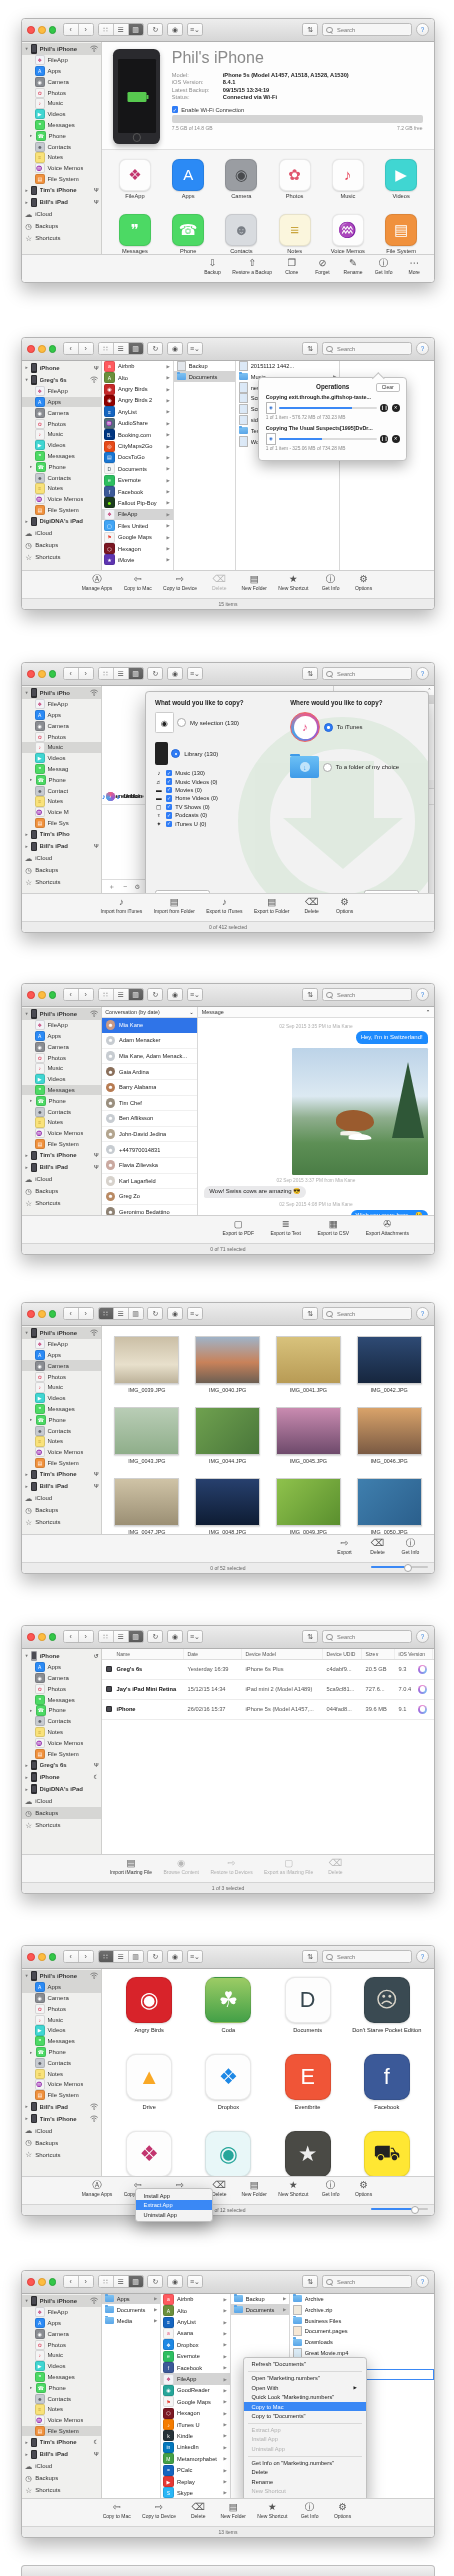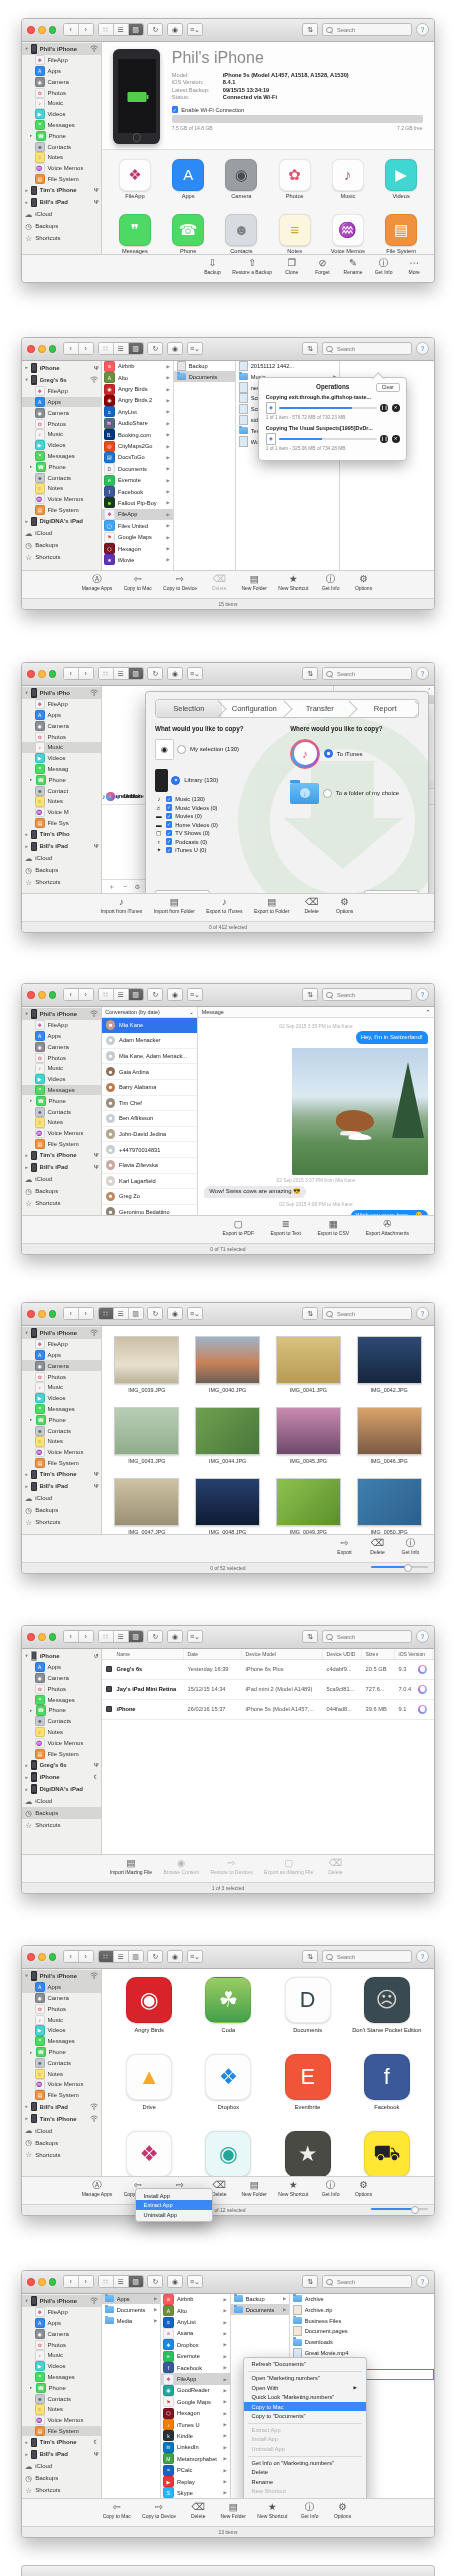--- a/index.html
+++ b/index.html
@@ -1151,38 +1151,20 @@
           <span>＋</span>
           <span>−</span>
           <span style="font-size:6.3px;">⚙</span>
         </div>
 
         <div class="dlg">
           <div class="wm">
               <span class="c1"></span>
               <span class="arw"></span>
             </div>
-          <div class="steps">
-              <div class="step sel">
-    <span>Selection</span>
-    <span class="chv"></span>
-  </div>
-              <div class="step">
-    <span>Configuration</span>
-    <span class="chv"></span>
-  </div>
-              <div class="step">
-    <span>Transfer</span>
-    <span class="chv"></span>
-  </div>
-              <div class="step">
-    <span>Report</span>
-    <span class="chv"></span>
-  </div>
-            </div>
           <div class="qcols">
             <div class="qc">
               <div class="qh">What would you like to copy?</div>
               <div class="radr">
                 <span class="selicon">◉</span>
                 <span class="rad"></span>
                 <span>My selection (130)</span>
               </div>
               <div class="radr" style="margin-top:9px;">
                 <span class="devmini"></span>

